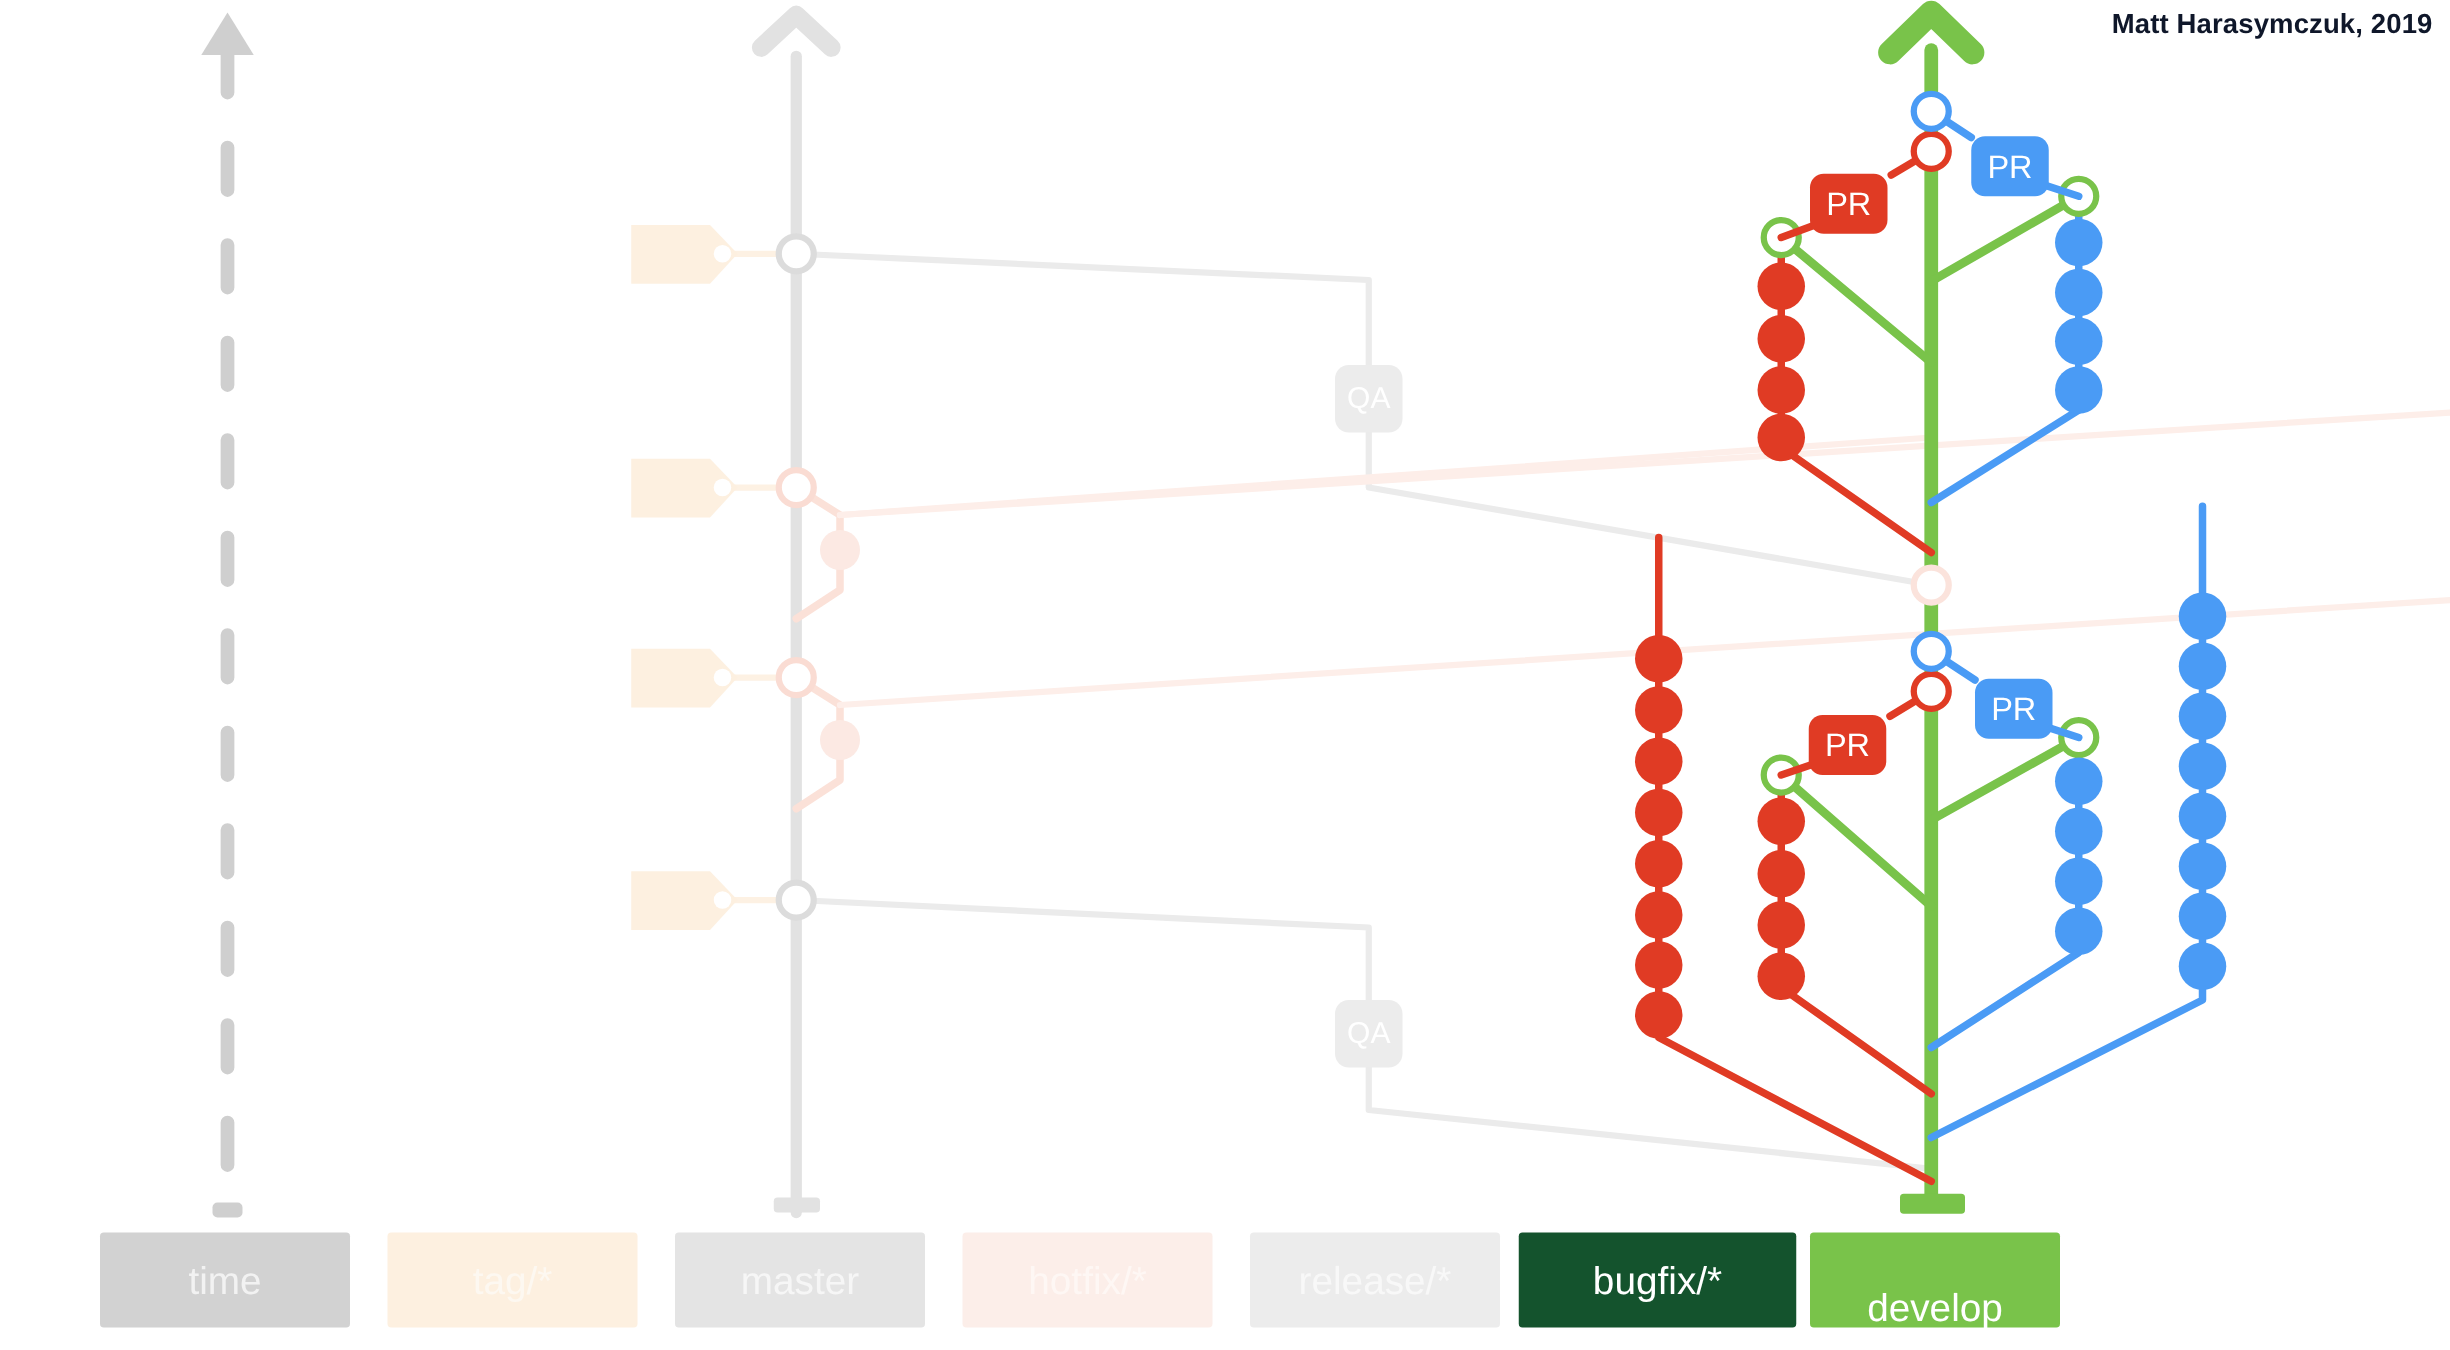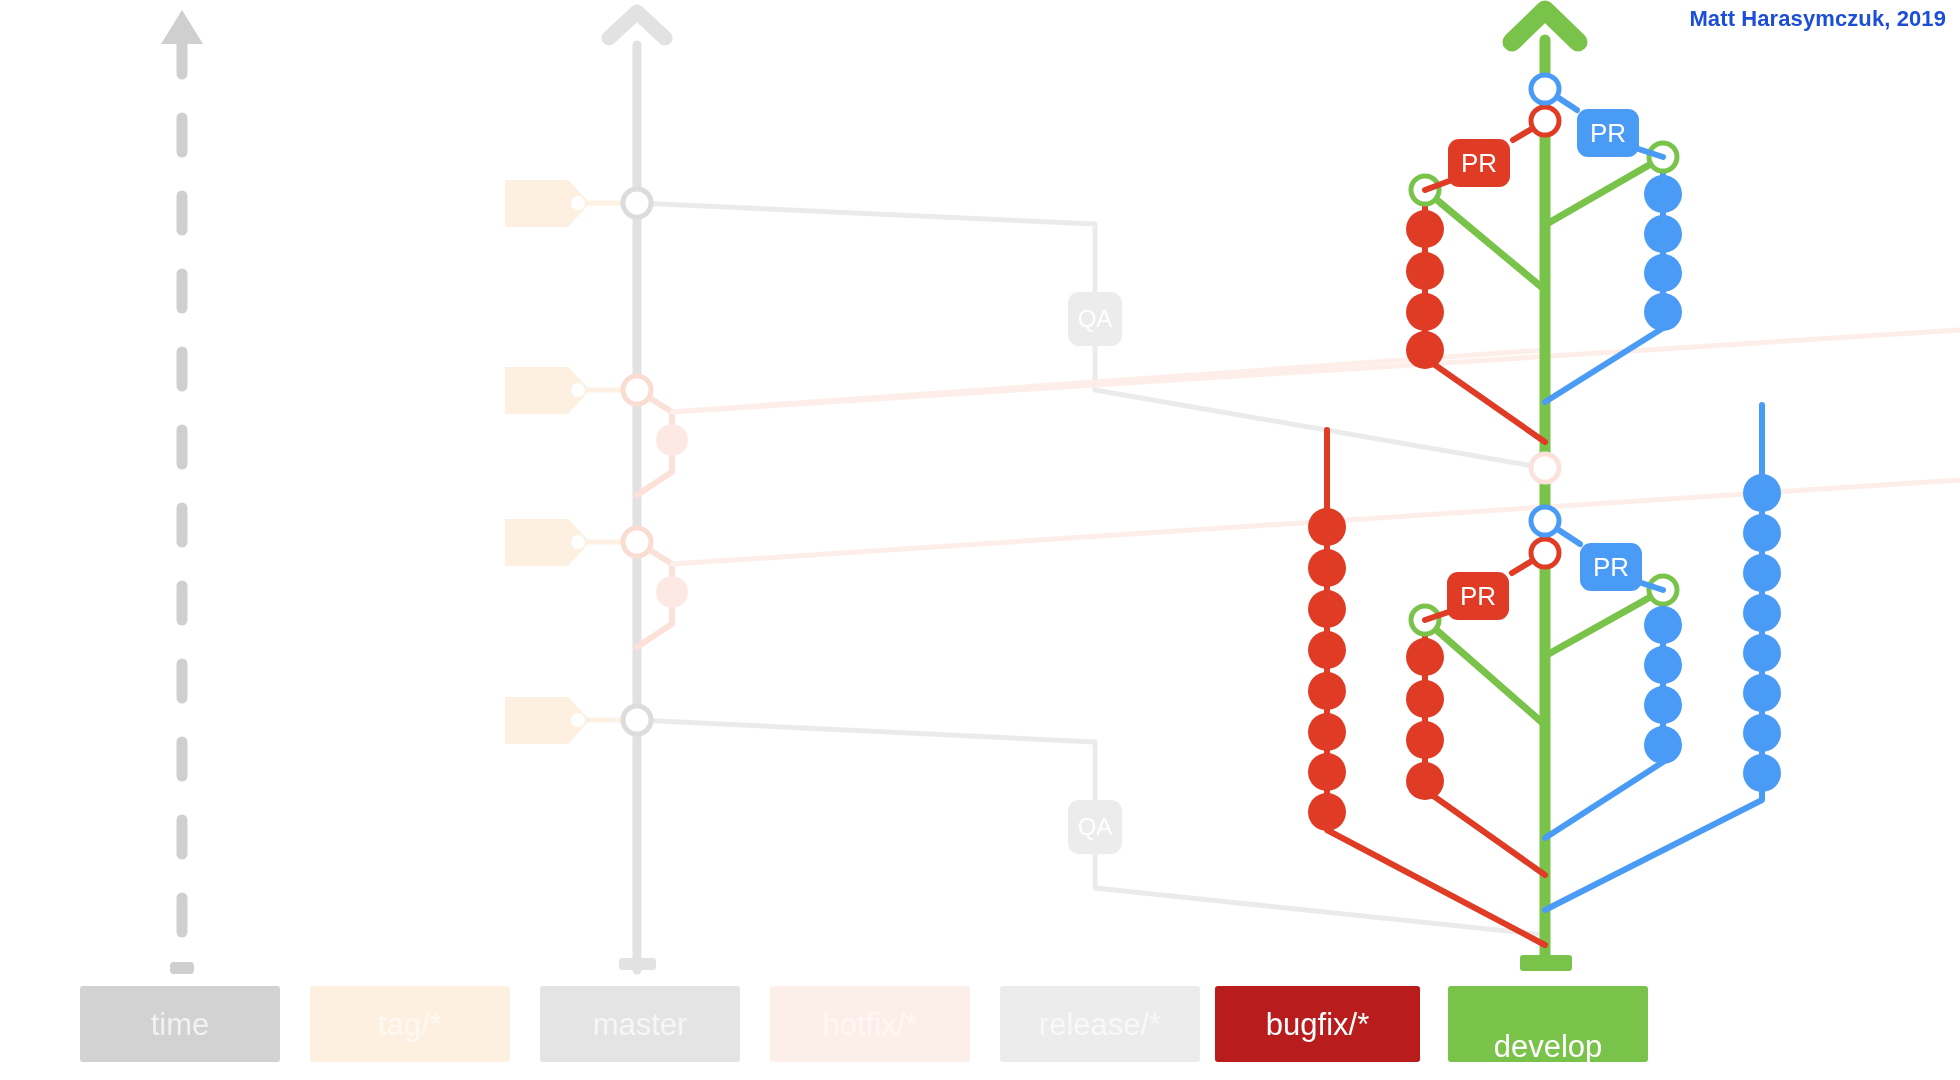--- a/index.html
+++ b/index.html
@@ -1,21 +1,21 @@
 <!DOCTYPE html>
 <html><head>
 <meta charset="utf-8">
 <style>
   html,body{margin:0;padding:0;background:#fff;}
   body{width:1960px;height:1080px;position:relative;overflow:hidden;
        font-family:"Liberation Sans","DejaVu Sans",sans-serif;}
   #stage{position:absolute;left:0;top:0;width:1960px;height:1080px;}
   #graph{position:absolute;left:0;top:0;width:1960px;height:1080px;}
   .credit{position:absolute;right:14px;top:6px;font-size:22px;font-weight:bold;
-          color:#1d4ed8;letter-spacing:.1px;white-space:nowrap;}
+          color:#0f172a;letter-spacing:.1px;white-space:nowrap;}
   .legend{position:absolute;left:0;bottom:18px;width:1960px;height:76px;}
   .chip{position:absolute;top:0;height:76px;border-radius:3px;color:#fff;
         display:flex;align-items:center;justify-content:center;
         font-size:31px;line-height:1;user-select:none;}
   .badge{position:absolute;border-radius:11px;color:#fff;display:flex;
          align-items:center;justify-content:center;font-size:26px;font-weight:400;}
   .badge.pr{width:62px;height:48px;}
   .badge.qa{width:54px;height:54px;font-size:24px;}
 </style>
 </head>
@@ -222,21 +222,21 @@
     </div>
     <div class="chip" style="left:540px;width:200px;background:#e4e4e4;color:#f6f6f6;">
       <span>master</span>
     </div>
     <div class="chip" style="left:770px;width:200px;background:#fceee9;color:#fef7f4;">
       <span>hotfix/*</span>
     </div>
     <div class="chip" style="left:1000px;width:200px;background:#ececec;color:#f8f8f8;">
       <span>release/*</span>
     </div>
-    <div class="chip" style="left:1215px;width:205px;background:#b91c1c;color:#ffffff;">
+    <div class="chip" style="left:1215px;width:222px;background:#14532d;color:#ffffff;">
       <span>bugfix/*</span>
     </div>
     <div class="chip" style="left:1448px;width:200px;background:#79c34a;color:#ffffff;align-items:flex-end;">
       <span>develop</span>
     </div>
   </div>
 
 </div>
 
 </body></html>

